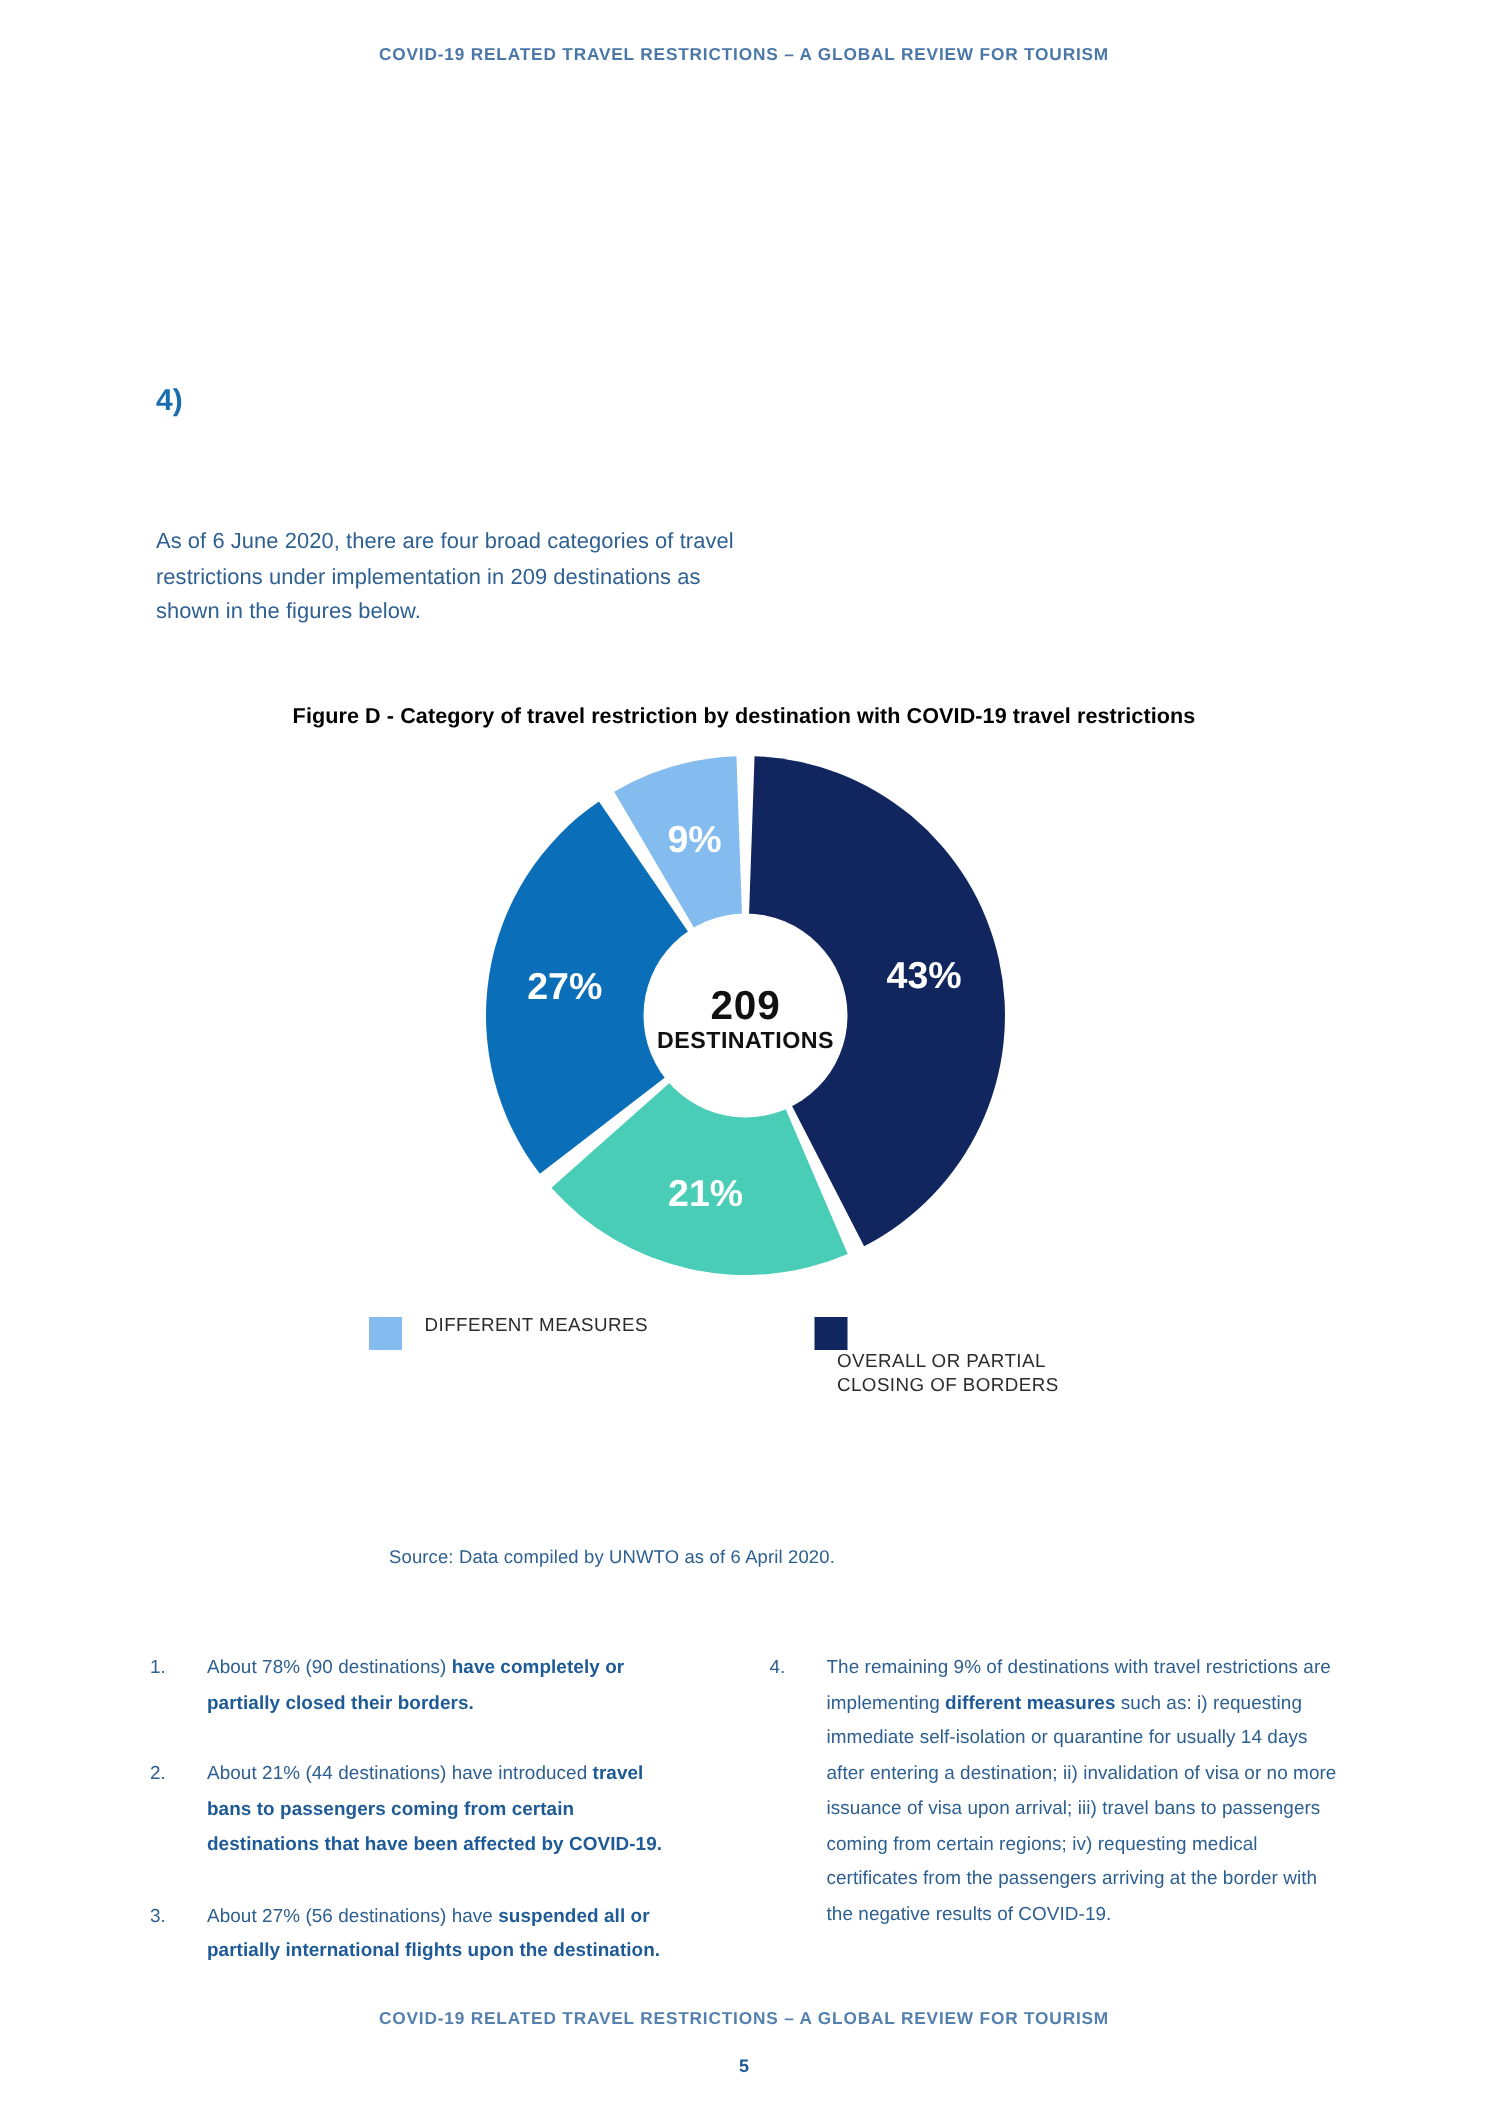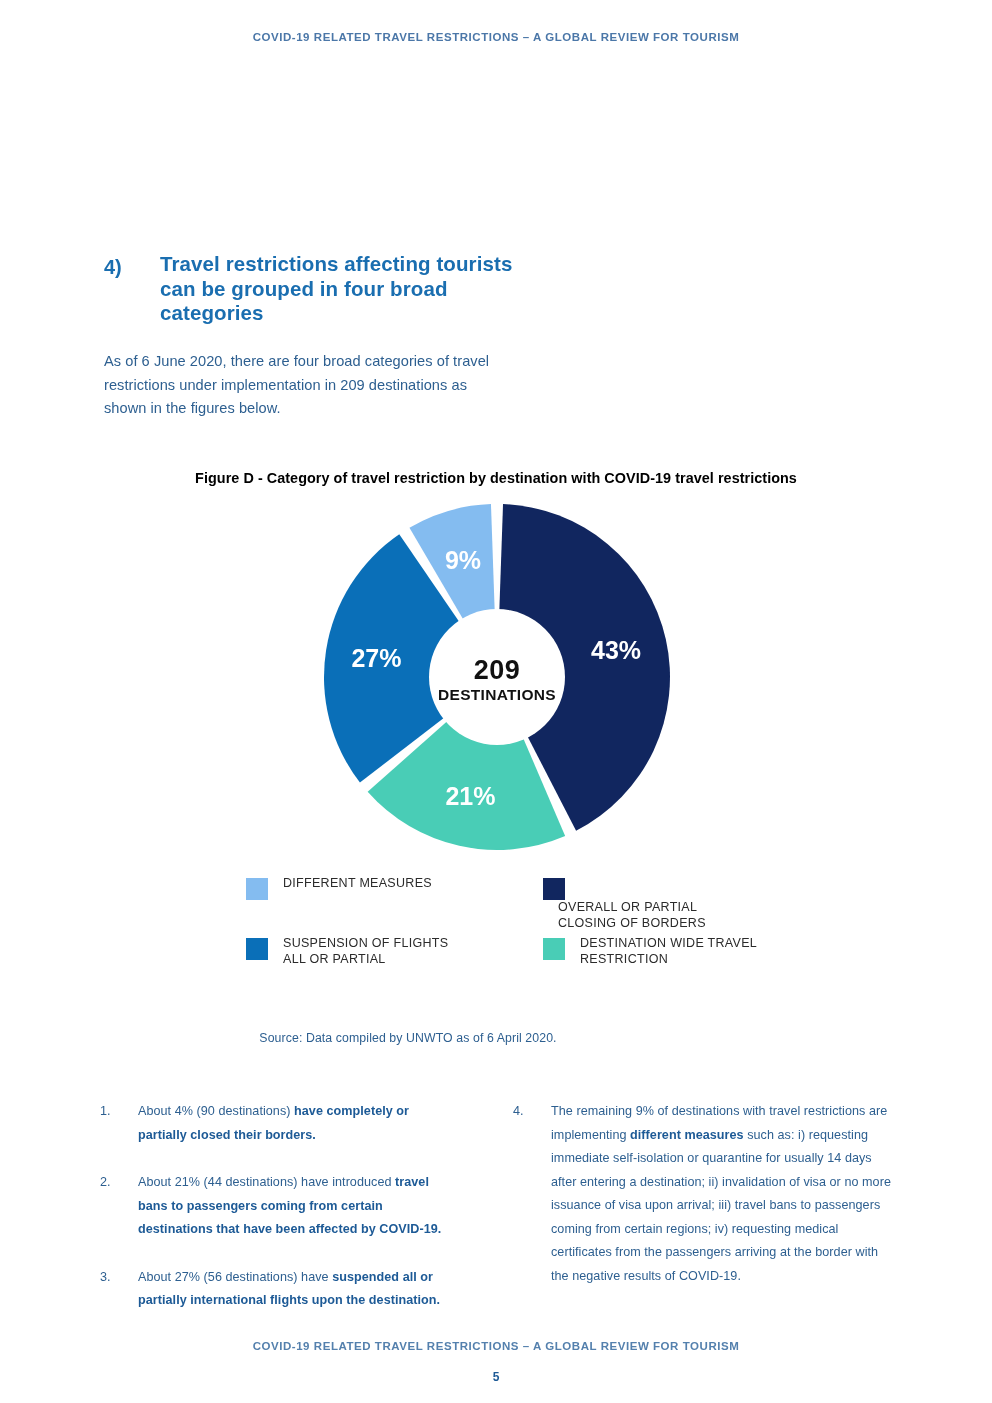--- a/index.html
+++ b/index.html
@@ -224,21 +224,20 @@
 </style>
 </head>
 <body>
 
 <div class="page">
 
   <div class="running-head">COVID-19 RELATED TRAVEL RESTRICTIONS – A GLOBAL REVIEW FOR TOURISM</div>
 
   <div class="section-head">
     <span class="num">4)</span>
-    <div class="title">Travel restrictions affecting tourists can be grouped in four broad categories</div>
   </div>
 
   <div class="intro">As of 6 June 2020, there are four broad categories of travel restrictions under implementation in 209 destinations as shown in the figures below.</div>
 
   <div class="fig-caption">Figure D - Category of travel restriction by destination with COVID-19 travel restrictions</div>
 
   <div class="chart-wrap">
     <svg width="350" height="350" viewBox="0 0 350 350">
       <g id="donut-slices">
           <path d="M 175 175 L 181.04 2.11 A 173 173 0 0 1 254.08 328.87 Z" fill="#11265f"></path>
@@ -261,38 +260,28 @@
   <div class="legend">
     <div class="legend-item c0">
       <span class="swatch" style="background: rgb(132, 188, 240);"></span>
       <span class="legend-label">DIFFERENT MEASURES</span>
     </div>
     <div class="legend-item c1">
       <span class="swatch" style="background: rgb(17, 38, 95);"></span>
       <span class="legend-label">OVERALL OR PARTIAL
 CLOSING OF BORDERS</span>
     </div>
-    <div class="legend-item c2">
-      <span class="swatch" style="background: rgb(10, 111, 184);"></span>
-      <span class="legend-label">SUSPENSION OF FLIGHTS
-ALL OR PARTIAL</span>
-    </div>
-    <div class="legend-item c3">
-      <span class="swatch" style="background: rgb(73, 205, 182);"></span>
-      <span class="legend-label">DESTINATION WIDE TRAVEL
-RESTRICTION</span>
-    </div>
   </div>
 
   <div class="source">Source: Data compiled by UNWTO as of 6 April 2020.</div>
 
   <div class="notes-left">
     <div class="note">
       <span class="marker">1.</span>
-      <span>About 4% (90 destinations) </span><b>have completely or partially closed their borders.</b><span></span>
+      <span>About 78% (90 destinations) </span><b>have completely or partially closed their borders.</b><span></span>
     </div>
     <div class="note">
       <span class="marker">2.</span>
       <span>About 21% (44 destinations) have introduced </span><b>travel bans to passengers coming from certain destinations that have been affected by COVID-19.</b><span></span>
     </div>
     <div class="note">
       <span class="marker">3.</span>
       <span>About 27% (56 destinations) have </span><b>suspended all or partially international flights upon the destination.</b><span></span>
     </div>
   </div>

